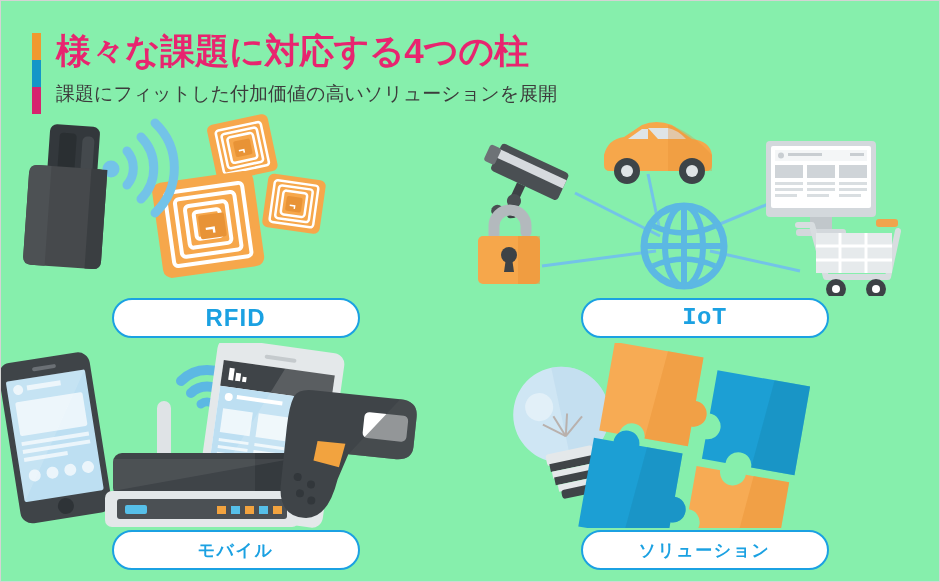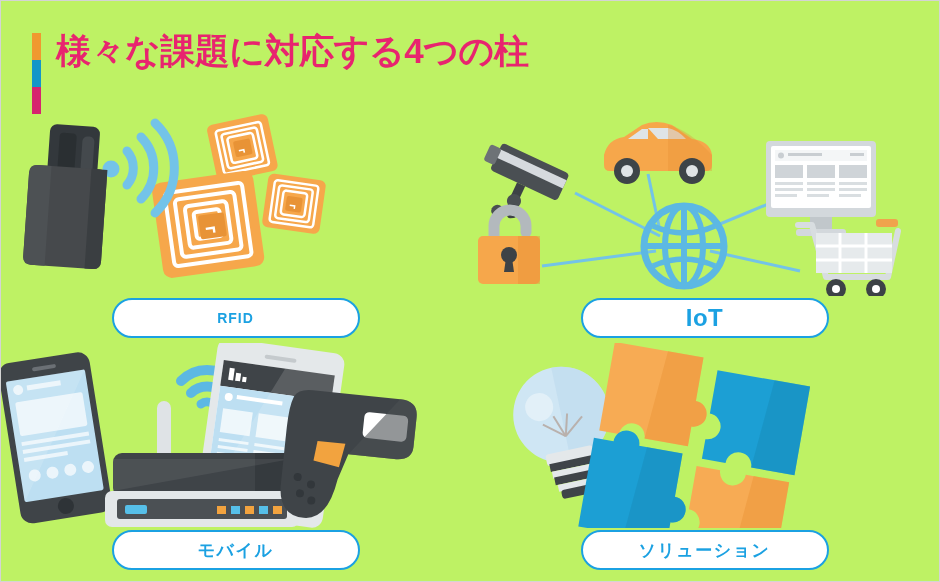--- a/index.html
+++ b/index.html
@@ -7,21 +7,21 @@
     width:940px;height:582px;
     background:#ffffff;
     font-family:"Liberation Sans","DejaVu Sans",sans-serif;
     overflow:hidden;
   }
   #slide{
     position:relative;
     width:940px;height:582px;
     box-sizing:border-box;
     border:1px solid #d4d4d4;
-    background:#bef264;
+    background:#86efac;
     overflow:hidden;
   }
 
   
   .header{position:absolute;left:31px;top:31px;width:870px;height:84px;}
   .accent-bar{
     position:absolute;left:0;top:1px;width:9px;height:81px;
     display:flex;flex-direction:column;
   }
   .accent-seg{width:100%;}
@@ -56,38 +56,39 @@
     position:absolute;left:50%;transform:translateX(-50%);
     bottom:8px;
     width:248px;height:40px;
     border:2px solid #1ba1e2;
     border-radius:22px;
     background:#ffffff;
     display:flex;align-items:center;justify-content:center;
     box-sizing:border-box;
   }
   .pill-label{
-    color:#1ba1e2;font-weight:bold;font-size:14px;
+    color:#1ba1e2;font-weight:bold;font-size:24px;
     letter-spacing:1px;line-height:1;white-space:nowrap;
   }
-  .pill-label.serif{font-family:Liberation Sans, sans-serif;font-size:24px;letter-spacing:0.5px;}
+  .pill-label.serif{font-family:Liberation Mono, monospace;font-size:24px;letter-spacing:0.5px;}
   .pill-label.jp{font-size:17px;letter-spacing:1.5px;}
 </style>
 </head>
 <body>
 
 <div id="slide">
 
   <div class="header">
     <div class="accent-bar">
       <div class="accent-seg seg-orange"></div>
       <div class="accent-seg seg-blue"></div>
       <div class="accent-seg seg-magenta"></div>
     </div>
     <div class="title">様々な課題に対応する4つの柱</div>
+    <div class="subtitle">課題にフィットした付加価値の高いソリューションを展開</div>
   </div>
 
   <div class="grid">
 
     <div class="quad q-rfid">
       <div class="art">
         <svg width="469" height="185" viewBox="0 0 469 185">
 
           <g transform="translate(205,15) rotate(-12)">
             <rect x="0" y="0" width="62" height="58" rx="6" fill="#f6a74b"></rect>

